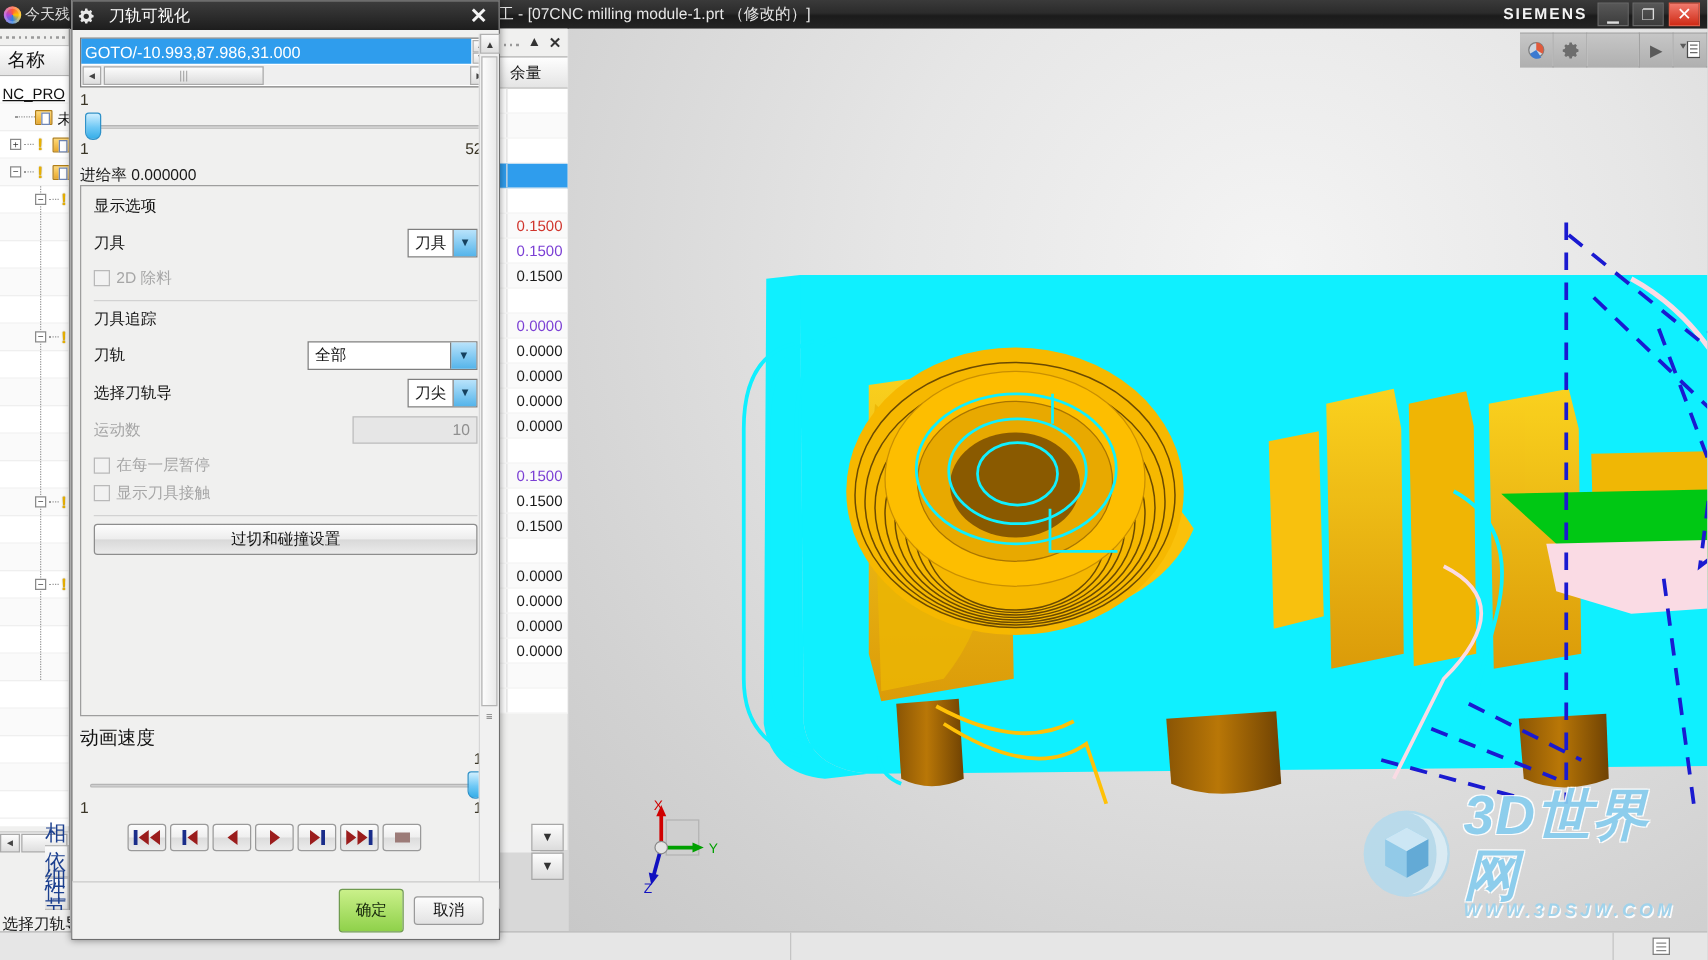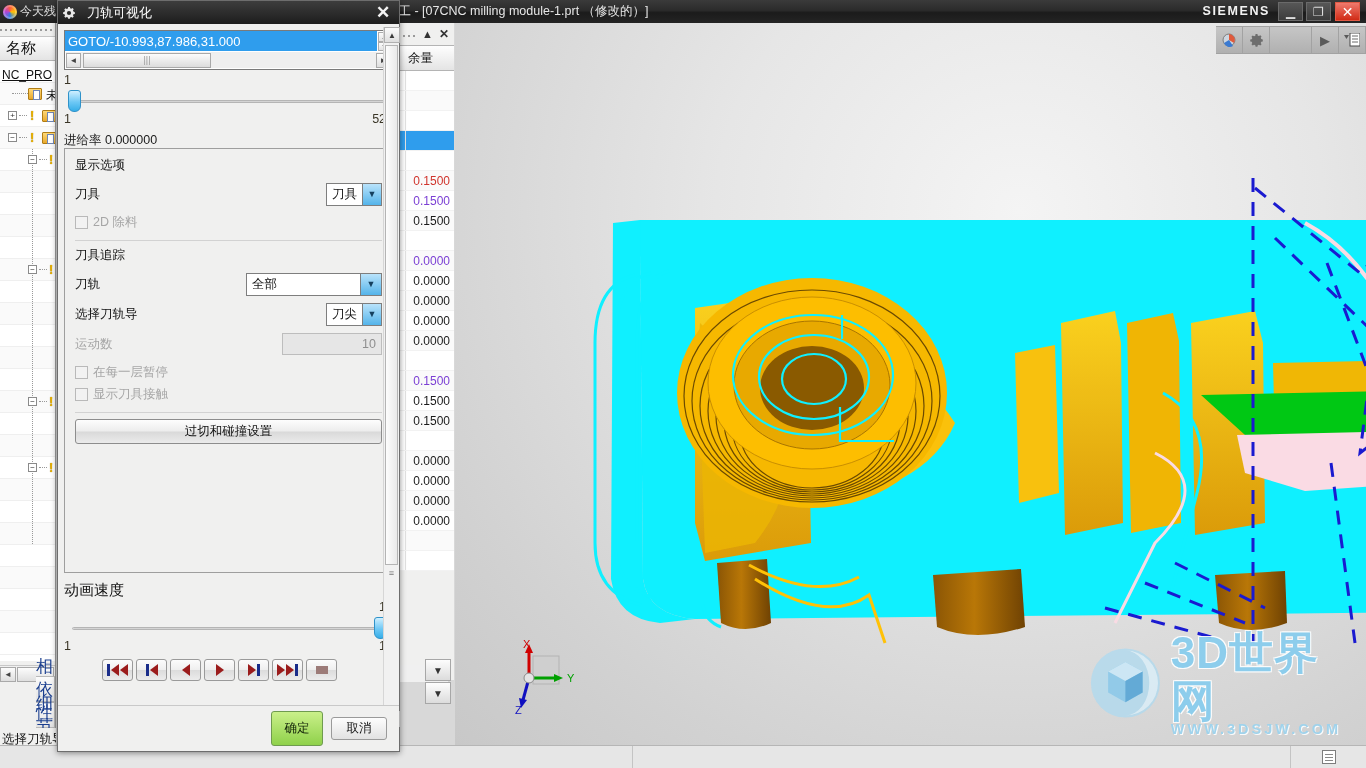--- a/index.html
+++ b/index.html
@@ -182,21 +182,21 @@
   .vp-btn{
     width:27px;height:28px;
     background:linear-gradient(to bottom,#c6c6c6,#b0b0b0);
     border:1px solid #a2a2a2; border-left:none;
     display:flex;align-items:center;justify-content:center;
     color:#5a5a5a; font-size:13px;
   }
   .vp-btn.wide{ width:42px; }
   #watermark{
     position:absolute; right:10px; bottom:24px; width:268px; height:76px;
-    display:flex; align-items:center; gap:8px; opacity:.92;
+    display:flex; align-items:center; gap:8px; opacity:.92;font-style:italic;
   }
   #wm-text{
     font-size:44px; font-weight:bold; color:#87cdee;
     letter-spacing:1px; line-height:48px;
     text-shadow:1px 1px 0 #fff, -1px -1px 0 #fff, 1px -1px 0 #fff, -1px 1px 0 #fff;
   }
   #wm-url{
     font-size:14.5px; font-weight:bold; color:#9cd3ee; letter-spacing:3px;
     text-shadow:1px 1px 0 #fff;
     margin-top:-4px;

